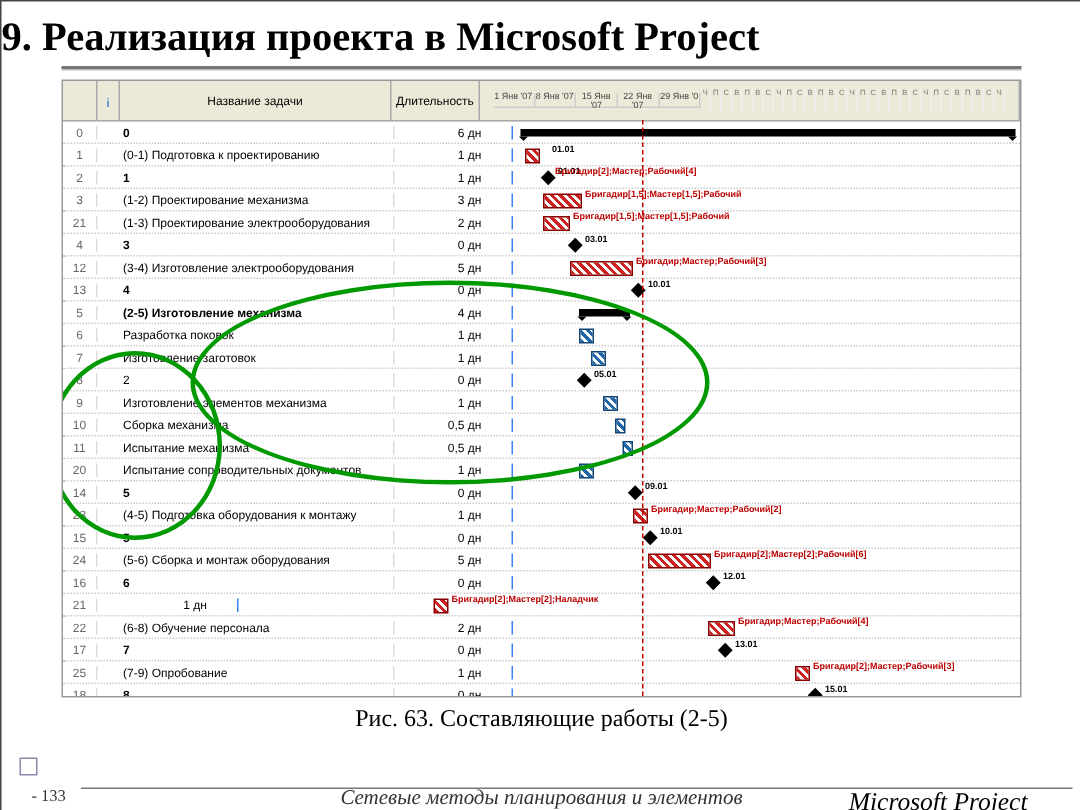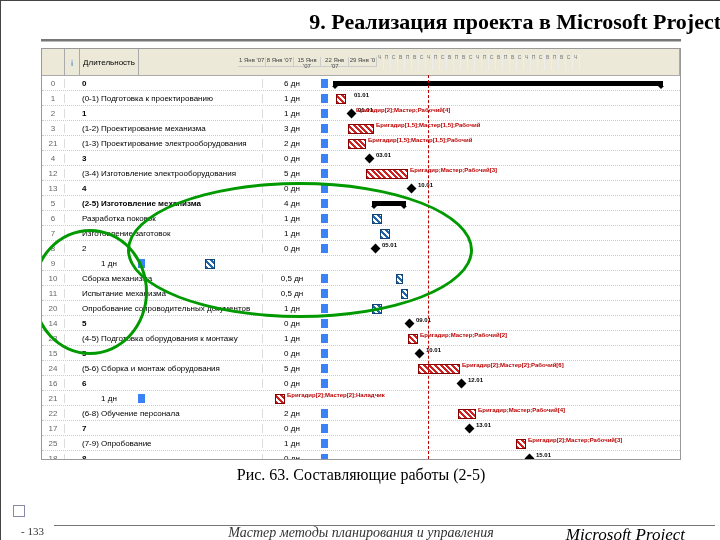--- a/index.html
+++ b/index.html
@@ -1,36 +1,36 @@
 <!DOCTYPE html>
 <html><head>
 <meta charset="utf-8">
 <style>
   body{margin:0;background:#fff;font-family:Arial,Helvetica,sans-serif;width:720px;height:540px;overflow:hidden}
   .slide{position:relative;width:720px;height:540px;border:1px solid #444}
-  .title{font-family:'Times New Roman',serif;font-size:22px;font-weight:bold;text-align:right;margin:8px 0 0}
+  .title{font-family:'Times New Roman',serif;font-size:27px;font-weight:bold;text-align:left;margin:8px 0 0}
   .hr2{margin:4px 40px 6px;border:0;border-top:2px solid #777;border-bottom:1px solid #bbb}
   .shot{margin:0 40px;border:1px solid #999;height:410px;position:relative;background:#fff;overflow:hidden;font-size:8px;font-family:Tahoma,Arial,sans-serif;color:#000}
   .hdr{display:flex;height:26px;border-bottom:1px solid #aaa;background:#ece9d8}
   .hdr .cell{border-right:1px solid #aaa;display:flex;align-items:center;justify-content:center;font-size:8px;color:#000}
   .rownum{width:22px}
   .info{width:14px}
   .cname{width:180px;text-align:center}
   .cdur{width:58px;}
   .timeline{flex:1;position:relative}
   .tl-top{display:flex;height:10px;font-size:6px}
   .tl-top div{flex:1;border-right:1px solid #ccc;border-bottom:1px solid #ccc;text-align:center;color:#444}
   .tl-days{display:flex;height:16px;font-size:5px}
   .tl-days span{display:inline-block;width:6px;text-align:center;border-right:1px solid #eee;color:#777}
   .rows{}
   .r{display:flex;height:14px;border-bottom:1px dotted #ccc;align-items:center}
   .r .rn{width:22px;text-align:center;border-right:1px solid #ddd;color:#666}
   .r .ri{width:14px;border-right:1px solid #ddd}
   .r .tn{width:180px;border-right:1px solid #ddd;padding-left:2px;white-space:nowrap;overflow:hidden;text-overflow:clip}
-  .r .td{width:58px;border-right:7px solid #3b82f6;text-align:center;padding-right:0}
+  .r .td{width:58px;border-right:1px solid #3b82f6;text-align:right;padding-right:20px}
   .r .gantt{flex:1;position:relative;height:12px}
   .bold{font-weight:bold}
   .sum{position:absolute;height:5px;background:#000;top:4px}
   .sum:before,.sum:after{content:"";position:absolute;top:5px;border:3px solid transparent;border-top-color:#000}
   .sum:before{left:-1px}.sum:after{right:-1px}
   .bar{position:absolute;height:8px;top:2px;background:repeating-linear-gradient(45deg,#c22,#c22 2px,#fff 2px,#fff 4px);border:1px solid #800}
   .bar2{position:absolute;height:8px;top:2px;background:repeating-linear-gradient(45deg,#26a,#26a 2px,#fff 2px,#fff 4px);border:1px solid #147}
   .ms{position:absolute;width:7px;height:7px;background:#000;transform:rotate(45deg);top:3px}
   .lbl{position:absolute;font-size:6px;color:#b00;font-weight:bold;top:0;white-space:nowrap}
   .lbl2{position:absolute;font-size:6px;color:#000;top:0;white-space:nowrap;font-weight:bold}
@@ -49,20 +49,21 @@
 
 <div class="slide">
   <div class="title">9. Реализация проекта в Microsoft Project</div>
   <hr class="hr2">
   <div class="shot">
     <div class="hdr">
       <div class="cell rownum"></div>
       <div class="cell info">
           <span style="color:#06c">ℹ</span>
         </div>
+      <div class="cell cname">Название задачи</div>
       <div class="cell cdur">Длительность</div>
       <div class="cell timeline">
         <div class="tl-top" id="tlTop">
             <div>1 Янв '07</div>
             <div>8 Янв '07</div>
             <div>15 Янв '07</div>
             <div>22 Янв '07</div>
             <div>29 Янв '0</div>
           </div>
         <div class="tl-days" id="tlDays">
@@ -212,20 +213,21 @@
           <div class="tn">2</div>
           <div class="td">0 дн</div>
           <div class="gantt">
             <div class="ms" style="left: 44px;"></div>
             <div class="lbl2" style="left: 54px;">05.01</div>
           </div>
         </div>
         <div class="r">
           <div class="rn">9</div>
           <div class="ri"></div>
+          <div class="tn">Изготовление элементов механизма</div>
           <div class="td">1 дн</div>
           <div class="gantt">
             <div class="bar2" style="left: 60px; width: 8px;"></div>
           </div>
         </div>
         <div class="r">
           <div class="rn">10</div>
           <div class="ri"></div>
           <div class="tn">Сборка механизма</div>
           <div class="td">0,5 дн</div>
@@ -238,21 +240,21 @@
           <div class="ri"></div>
           <div class="tn">Испытание механизма</div>
           <div class="td">0,5 дн</div>
           <div class="gantt">
             <div class="bar2" style="left: 73px; width: 5px;"></div>
           </div>
         </div>
         <div class="r">
           <div class="rn">20</div>
           <div class="ri"></div>
-          <div class="tn">Опробование сопроводительных документов</div>
+          <div class="tn">Испытание сопроводительных документов</div>
           <div class="td">1 дн</div>
           <div class="gantt">
             <div class="bar2" style="left: 44px; width: 8px;"></div>
           </div>
         </div>
         <div class="r">
           <div class="rn">14</div>
           <div class="ri"></div>
           <div class="tn bold">5</div>
           <div class="td">0 дн</div>
@@ -353,16 +355,16 @@
       </div>
     <div class="vline" style="left:386px"></div>
     <div class="circle" style="left:-10px;top:180px;width:110px;height:120px"></div>
     <div class="circle" style="left:85px;top:133px;width:340px;height:130px"></div>
   </div>
   <div class="caption">Рис. 63. Составляющие работы (2-5)</div>
   <div class="sq"></div>
   <div class="foot">
     <span class="pg">- 133</span>
     <div class="fline"></div>
-    <div class="ftxt">Мастер методы планирования и управления</div>
+    <div class="ftxt">Сетевые методы планирования и элементов</div>
     <span class="msxt">Microsoft Project</span>
   </div>
 </div>
 
 </body></html>

